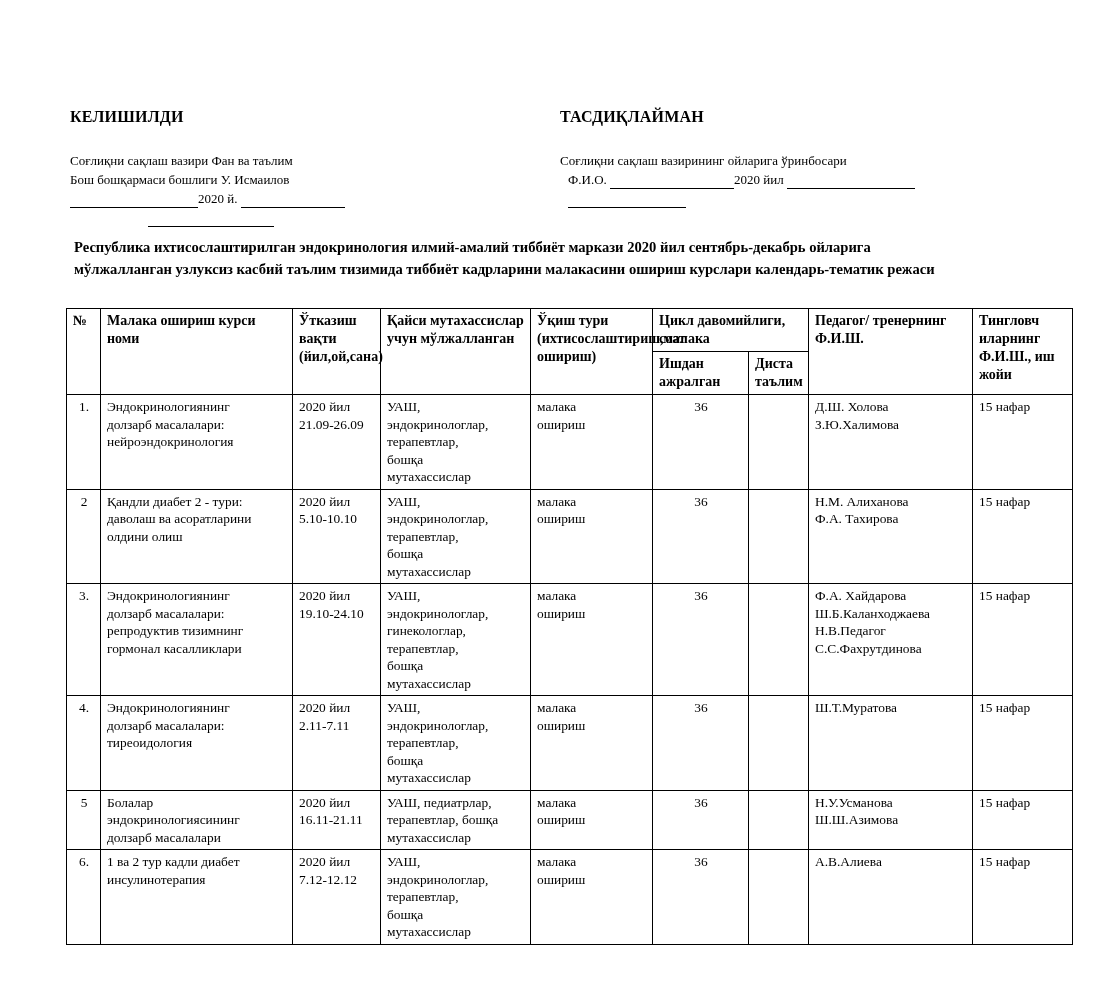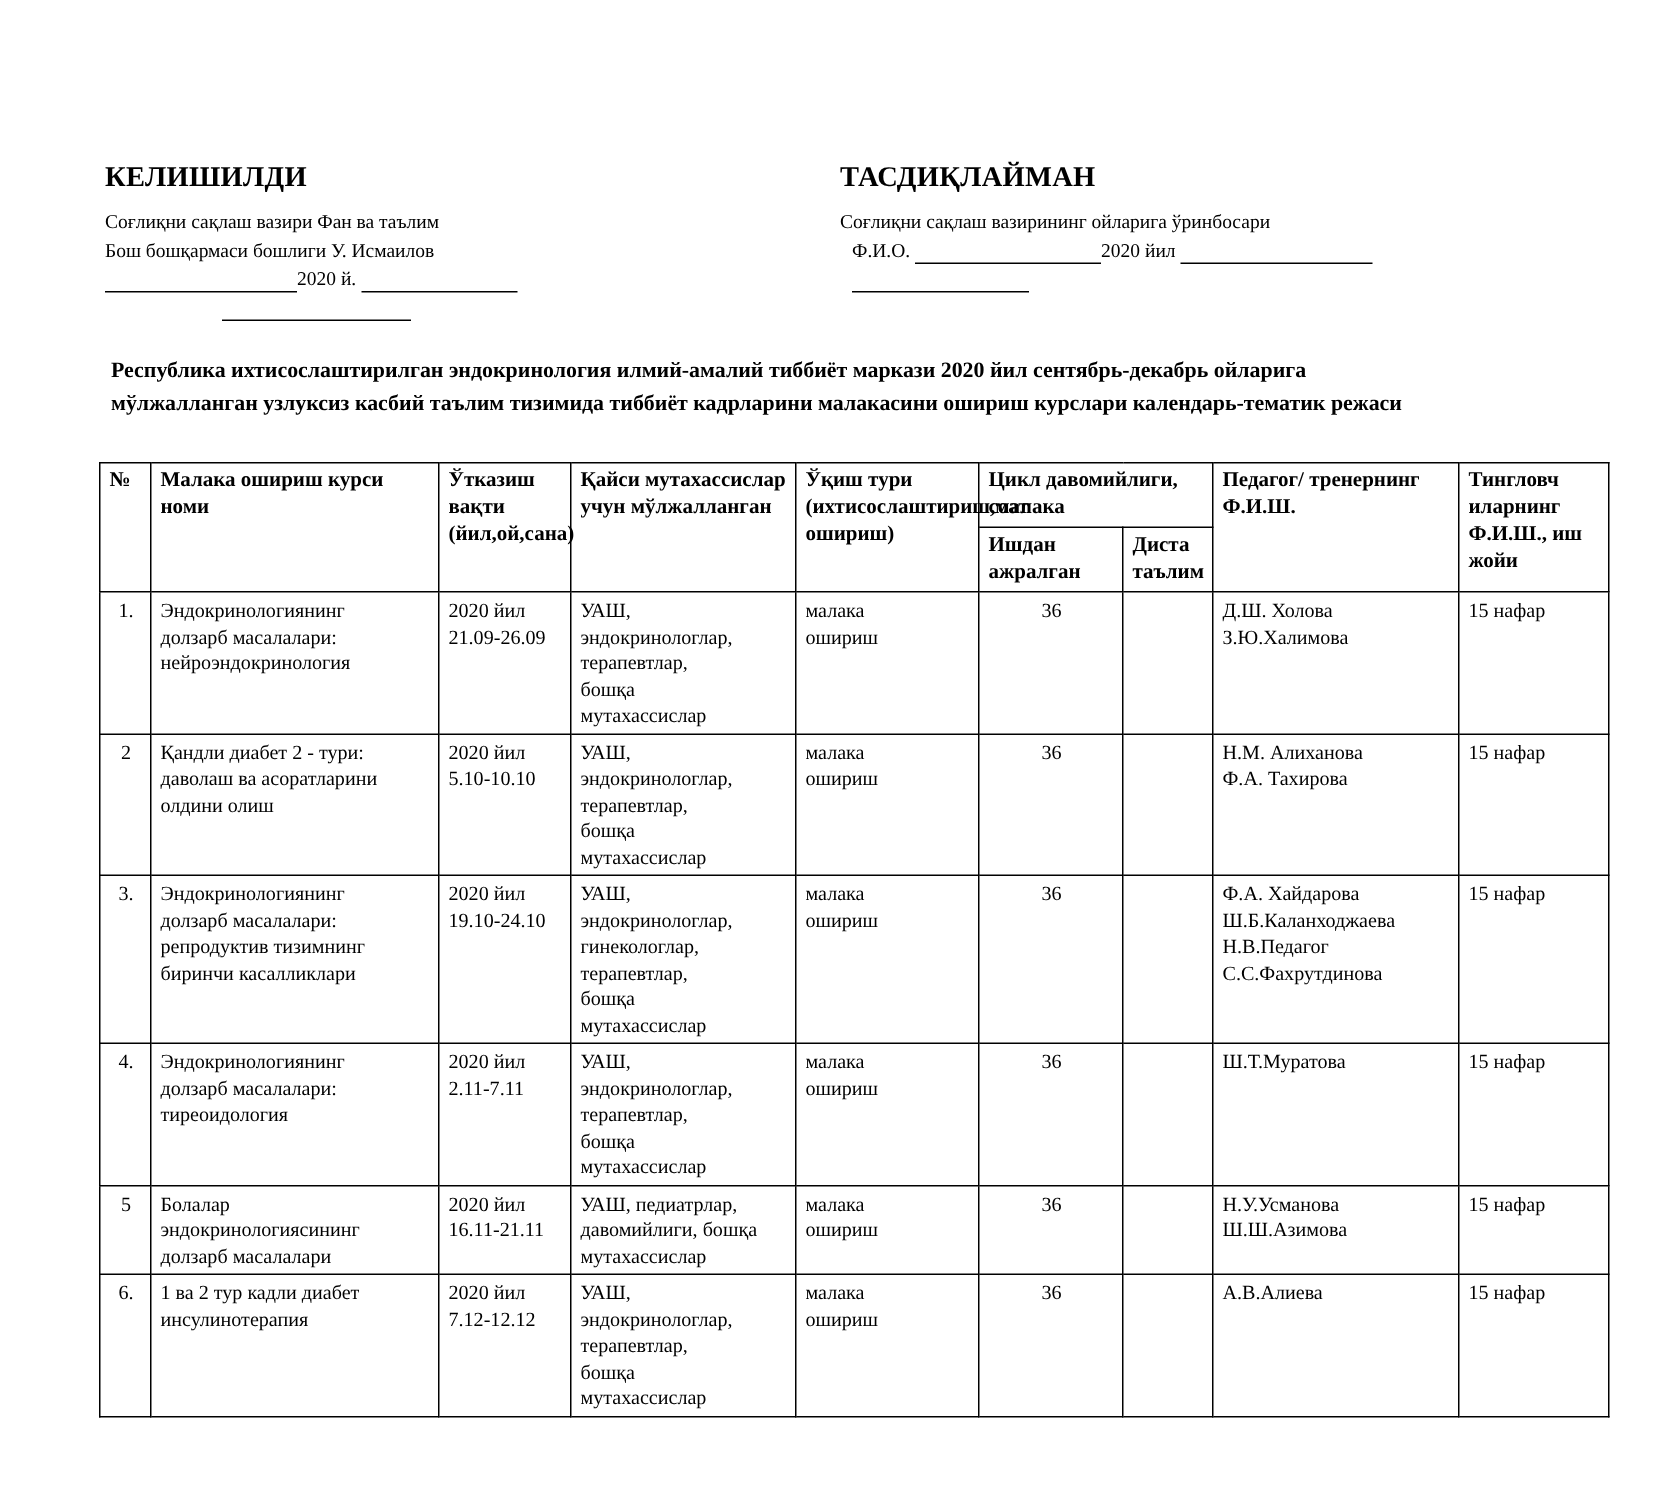--- a/index.html
+++ b/index.html
@@ -37,23 +37,23 @@
   .approval-col-left {
     width: 490px;
     margin-left: 70px;
   }
   .approval-col-right {
     width: 490px;
     margin-left: 0px;
   }
   .approval-title {
     font-weight: bold;
-    font-size: 19px;
+    font-size: 16px;
     letter-spacing: 0.2px;
-    margin-bottom: 8px;
+    margin-bottom: 25px;
   }
   .approval-line {
     font-size: 13px;
     line-height: 19px;
     white-space: nowrap;
   }
   .blank {
     display: inline-block;
     border-bottom: 1.3px solid #000;
     vertical-align: bottom;
@@ -251,21 +251,21 @@
             <div>Ф.А. Тахирова</div>
           </td>
           <td class="body-cell">15 нафар</td>
         </tr>
         <tr>
           <td class="num-cell">3.</td>
           <td class="body-cell cell-lines">
             <div>Эндокринологиянинг</div>
             <div>долзарб масалалари:</div>
             <div>репродуктив тизимнинг</div>
-            <div>биринчи касалликлари</div>
+            <div>гормонал касалликлари</div>
           </td>
           <td class="body-cell">
             <div>2020 йил</div>
             <div>19.10-24.10</div>
           </td>
           <td class="body-cell">
             <div>УАШ,</div>
             <div>эндокринологлар,</div>
             <div>гинекологлар,</div>
             <div>терапевтлар,</div>
@@ -321,21 +321,21 @@
             <div>Болалар</div>
             <div>эндокринологиясининг</div>
             <div>долзарб масалалари</div>
           </td>
           <td class="body-cell">
             <div>2020 йил</div>
             <div>16.11-21.11</div>
           </td>
           <td class="body-cell">
             <div>УАШ, педиатрлар,</div>
-            <div>давомийлиги, бошқа</div>
+            <div>терапевтлар, бошқа</div>
             <div>мутахассислар</div>
           </td>
           <td class="body-cell">
             <div>малака</div>
             <div>ошириш</div>
           </td>
           <td class="hours-cell">36</td>
           <td class="hours-cell"></td>
           <td class="body-cell">
             <div>Н.У.Усманова</div>

